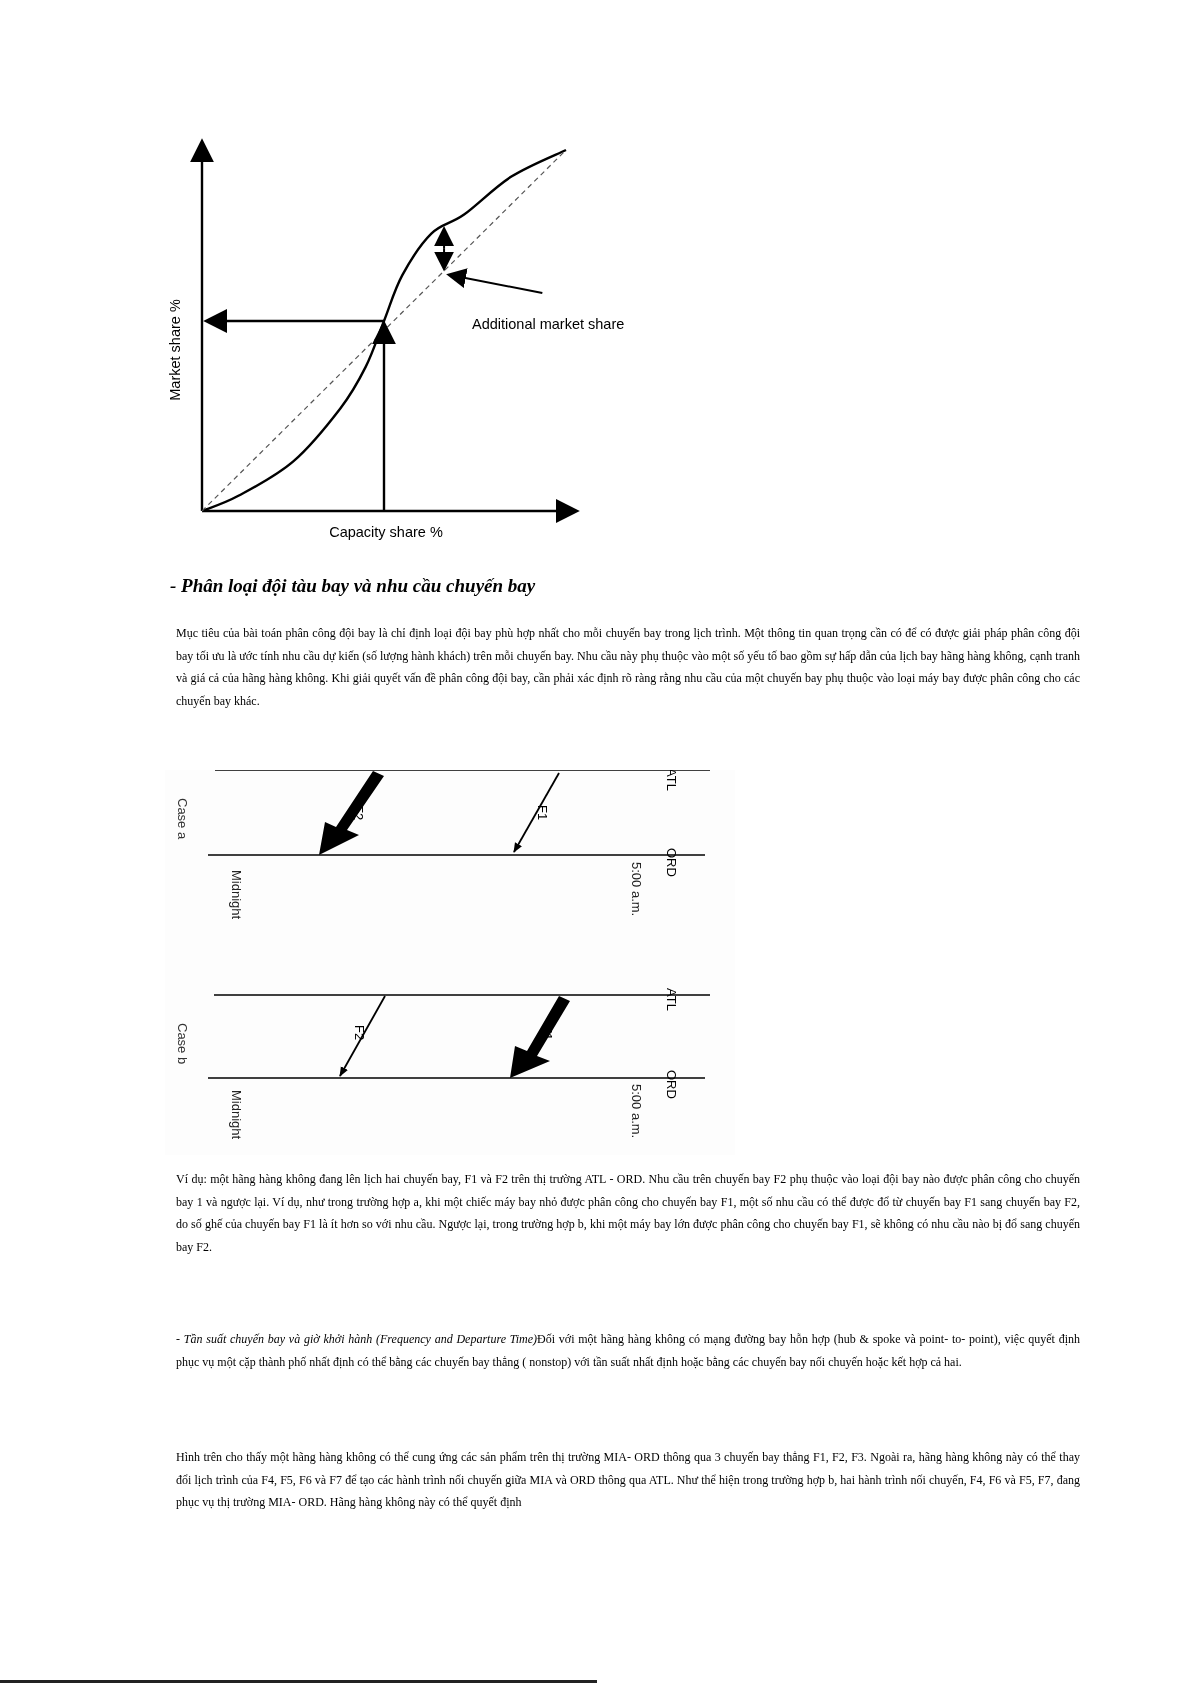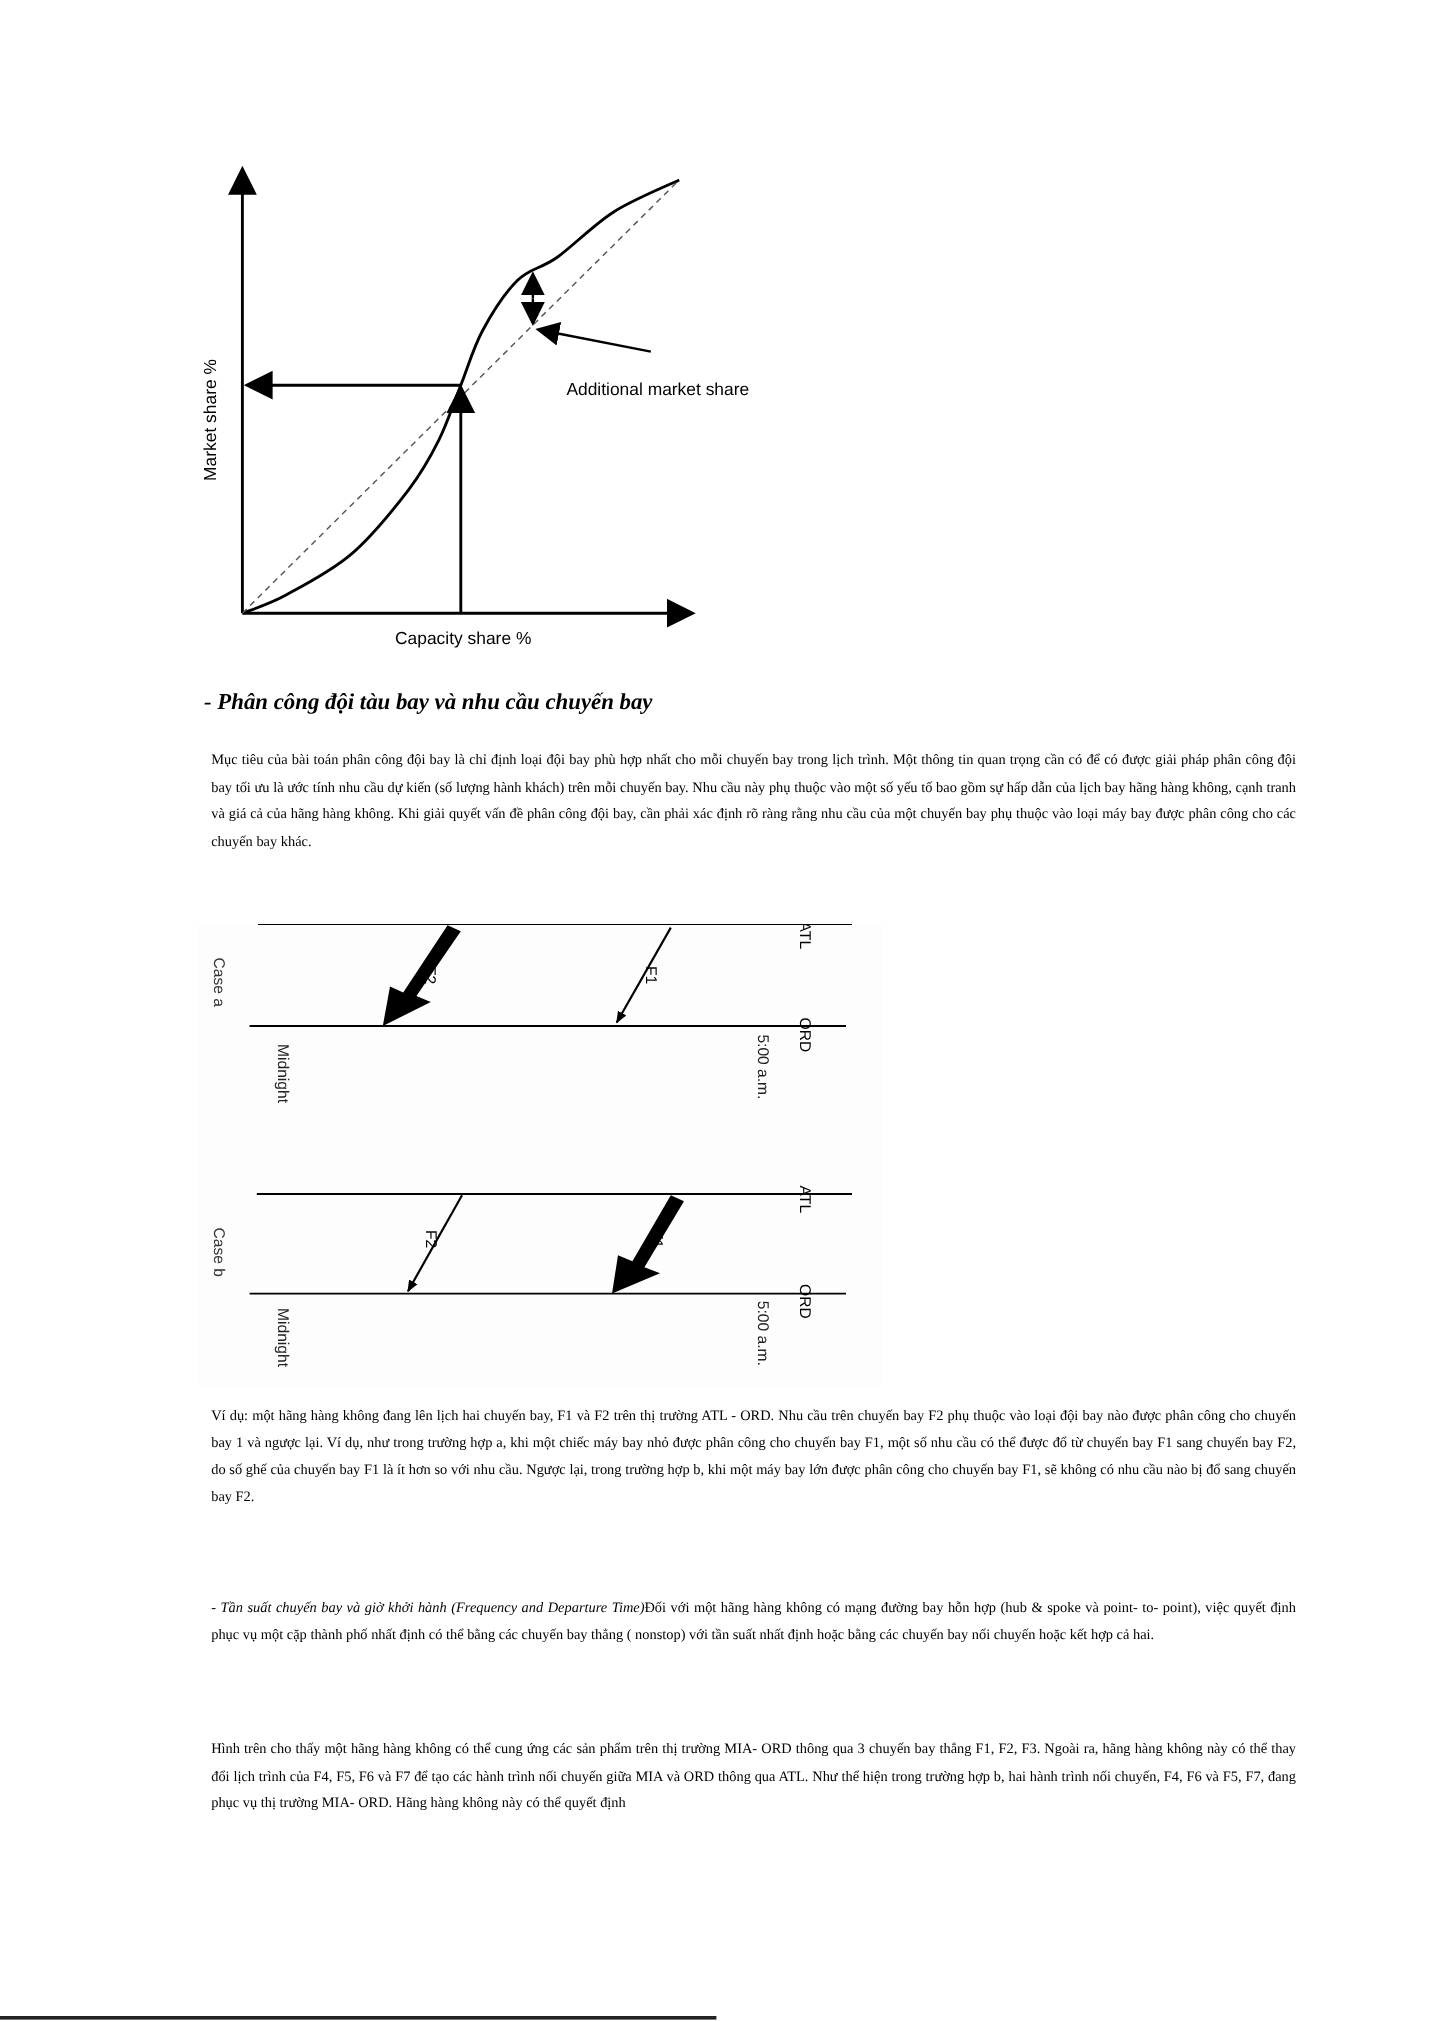--- a/index.html
+++ b/index.html
@@ -34,21 +34,21 @@
       <line x1="224" y1="186" x2="48" y2="186" stroke="#000" stroke-width="2.4" marker-end="url(#ah)"></line>
       <line x1="284.06" y1="113.85000000000001" x2="284.06" y2="95.10000000000002" stroke="#000" stroke-width="2" marker-end="url(#ah)"></line>
       <line x1="284.06" y1="113.85000000000001" x2="284.06" y2="132.6" stroke="#000" stroke-width="2" marker-end="url(#ah)"></line>
       <line x1="382.34000000000003" y1="158" x2="290.06" y2="140" stroke="#000" stroke-width="2" marker-end="url(#ah)"></line>
     </g>
   <text class="sans" font-size="14.5" text-anchor="middle" transform="translate(20,215) rotate(-90)">Market share %</text>
   <text class="sans" font-size="14.5" text-anchor="middle" x="226" y="402">Capacity share %</text>
   <text class="sans" font-size="14.5" x="312" y="194">Additional market share</text>
 </svg>
 
-<div class="heading serif" style="top:575px;">- Phân công đội tàu bay và nhu cầu chuyến bay</div>
+<div class="heading serif" style="top:575px;">- Phân loại đội tàu bay và nhu cầu chuyến bay</div>
 
 <p class="para serif" style="top:622px;">Mục tiêu của bài toán phân công đội bay là chỉ định loại đội bay phù hợp nhất cho mỗi chuyến bay trong lịch trình. Một thông tin quan trọng cần có để có được giải pháp phân công đội bay tối ưu là ước tính nhu cầu dự kiến (số lượng hành khách) trên mỗi chuyến bay. Nhu cầu này phụ thuộc vào một số yếu tố bao gồm sự hấp dẫn của lịch bay hãng hàng không, cạnh tranh và giá cả của hãng hàng không. Khi giải quyết vấn đề phân công đội bay, cần phải xác định rõ ràng rằng nhu cầu của một chuyến bay phụ thuộc vào loại máy bay được phân công cho các chuyến bay khác.</p>
 
 <svg id="fig2" viewBox="0 0 570 385">
   <defs>
     <marker id="thin" markerWidth="10" markerHeight="10" refX="9" refY="5" orient="auto" markerUnits="userSpaceOnUse">
       <path d="M0,1 L10,5 L0,9 z" fill="#000"></path>
     </marker>
   </defs>
 

